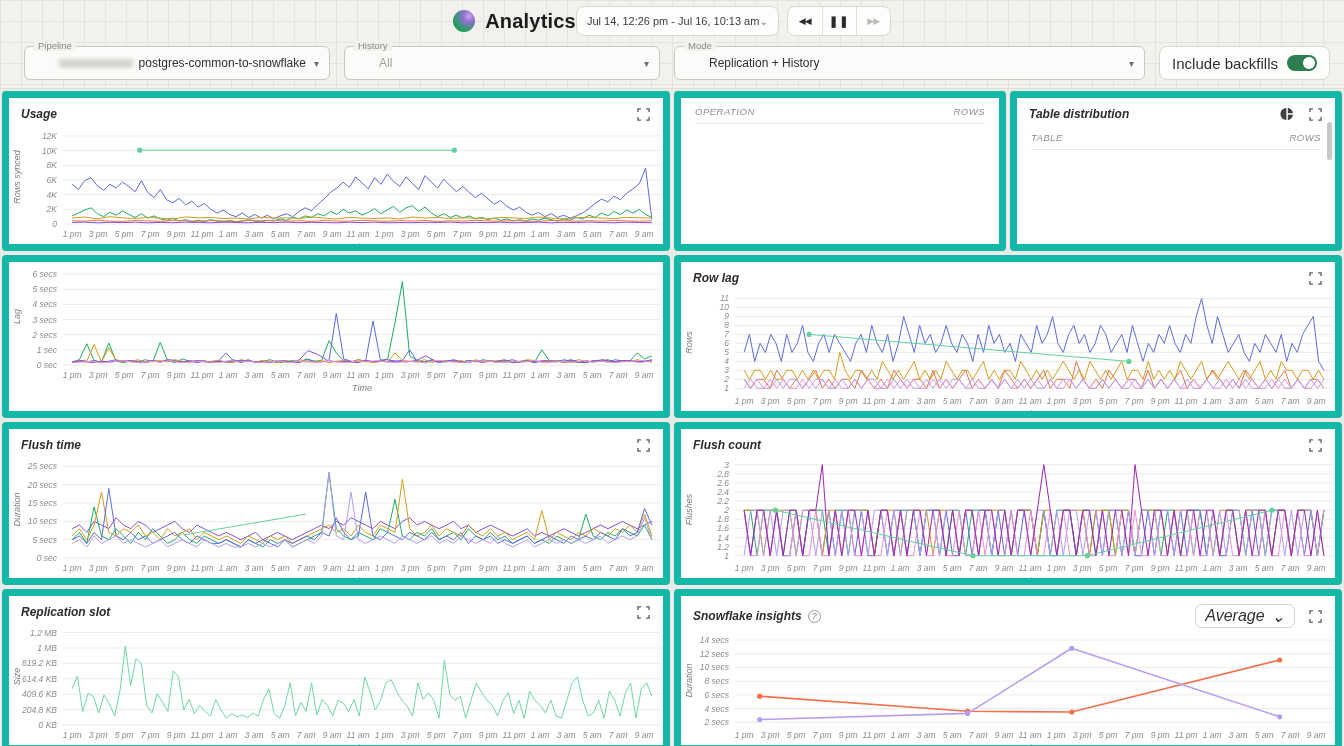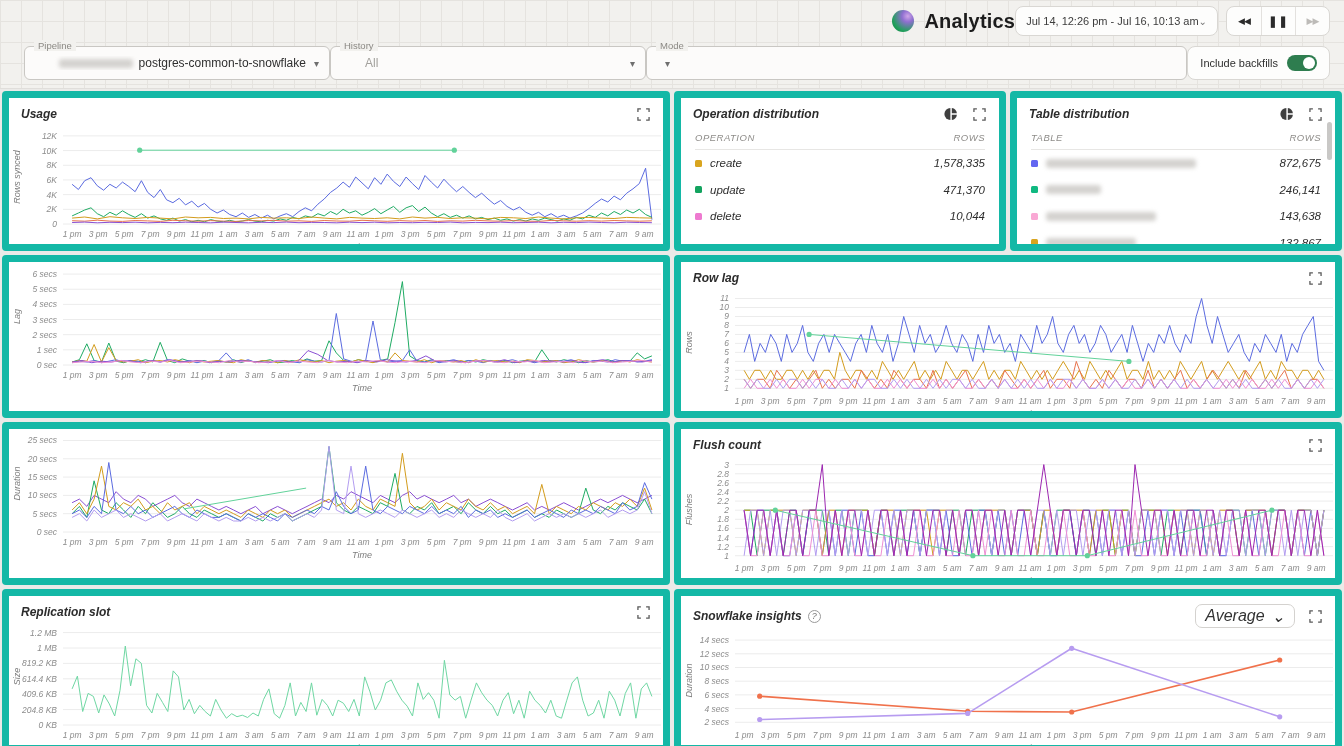--- a/index.html
+++ b/index.html
@@ -7,45 +7,45 @@
   
   .topbar-wrap {
     background-color:#f2f1ee;
     background-image:
       linear-gradient(#e5e3df 1px, transparent 1px),
       linear-gradient(90deg,#e5e3df 1px, transparent 1px);
     background-size:21px 21px;
     border-bottom:1px solid #e0dedb;
     padding:0 0 8px 0;
   }
-  .titlebar { height:42px; display:flex; align-items:center; justify-content:flex-end; padding:0 14px; }
+  .titlebar { height:42px; display:flex; align-items:center; justify-content:center; padding:0 14px; }
   .brand { display:flex; align-items:center; gap:10px; }
   .logo { width:22px; height:22px; border-radius:50%;
     background:radial-gradient(circle at 72% 28%, #cfa6e8 0%, #8f6fd0 26%, #22a05c 68%, #0d7a42 100%); }
   .app-title { font-size:20px; font-weight:700; color:#1c1c1c; letter-spacing:.2px; }
   .top-actions { display:flex; align-items:center; gap:8px; }
   .chip { background:#fdfdfc; border:1px solid #d9d7d3; border-radius:8px; height:30px; display:flex; align-items:center; font-size:11px; color:#3c3c3c; padding:0 10px; cursor:pointer; }
   .chip .chev { color:#777; font-size:10px; }
   .playgroup { background:#fdfdfc; border:1px solid #d9d7d3; border-radius:8px; height:30px; display:flex; align-items:stretch; overflow:hidden; }
   .playbtn { width:34px; display:flex; align-items:center; justify-content:center; font-size:9px; color:#2b2b2b; cursor:pointer; letter-spacing:-1px; }
   .playbtn + .playbtn { border-left:1px solid #e3e1de; }
   .playbtn.pause { font-size:11px; font-weight:700; letter-spacing:1px; }
   .playbtn.disabled { color:#bdbbb8; cursor:default; }
   
-  .filterbar { display:flex; align-items:center; padding:4px 14px 0 24px; }
+  .filterbar { display:flex; align-items:center; padding:4px 14px 0 24px; gap:14px; }
   .selectbox { position:relative; background:#fcfbfa; border:1px solid #c9c7c3; border-radius:6px; height:34px; display:flex; align-items:center; padding:0 10px; cursor:pointer; }
   .selectbox .flabel { position:absolute; top:-7px; left:9px; font-size:9.5px; color:#8b8984; background:#f2f1ee; padding:0 4px; }
   .selectbox .sval { font-size:12px; color:#2f2f2f; display:flex; align-items:center; gap:6px; flex:1; white-space:nowrap; overflow:hidden;padding-left:24px; }
   .selectbox .sval.muted { color:#a2a09c; }
   .selectbox .chev { color:#6f6f6f; font-size:10px; margin-left:8px; }
   .redact { background:#d4d2cf; border-radius:3px; filter:blur(2px); height:9px; display:inline-block; }
   .sel-pipeline { width:306px; }
   .sel-tables { width:316px; }
   .sel-mode { flex:1; }
-  .backfills { background:#fdfdfc; border:1px solid #d9d7d3; border-radius:8px; height:34px; display:flex; align-items:center; gap:9px; padding:0 12px; font-size:11px; color:#2f2f2f; cursor:pointer; }
+  .backfills { background:#fdfdfc; border:1px solid #d9d7d3; border-radius:8px; height:34px; display:flex; align-items:center; gap:9px; padding:0 12px; font-size:15px; color:#2f2f2f; cursor:pointer; }
   .toggle { width:30px; height:16px; border-radius:9px; background:#2e7d4f; position:relative; }
   .toggle .knob { position:absolute; right:2px; top:2px; width:12px; height:12px; border-radius:50%; background:#fff; }
   
   .grid { padding:2px; display:flex; flex-direction:column; gap:4px; }
   .grow { display:flex; gap:4px; }
   .card { background:#fff; border:7px solid #14b8a6; border-radius:4px; display:flex; flex-direction:column; overflow:hidden; position:relative;font-style:italic; }
   .h160 { height:160px; } .h163 { height:163px; }
   .w668 { width:668px; } .w332 { width:332px; }
   .card-head { display:flex; align-items:center; justify-content:space-between; padding:8px 12px 2px 12px; }
   .card-title { font-size:12px; font-weight:700; color:#2c2c2c; display:flex; align-items:center; gap:6px; }
@@ -102,20 +102,21 @@
       </span>
       <span class="chev">▾</span>
     </div>
     <div class="selectbox sel-tables">
       <span class="flabel">History</span>
       <span class="sval muted">All</span>
       <span class="chev">▾</span>
     </div>
     <div class="selectbox sel-mode">
       <span class="flabel">Mode</span>
+      <span class="sval">Replication + History</span>
       <span class="chev">▾</span>
     </div>
     <div class="backfills">
       <span>Include backfills</span>
       <span class="toggle">
           <span class="knob"></span>
         </span>
     </div>
   </div>
 </div>
@@ -179,59 +180,25 @@
             <polyline points="61.1,94.1 73.7,93.0 86.3,94.9 98.9,92.7 111.5,93.8 124.1,94.5 136.7,93.4 149.3,94.1 161.9,94.9 174.5,93.0 187.1,93.8 199.7,93.4 212.4,94.5 225.0,94.1 237.6,94.9 250.2,93.4 262.8,94.1 275.4,93.8 288.0,94.5 300.6,93.0 313.2,94.1 325.8,94.9 338.4,93.4 351.0,94.1 363.6,94.5 376.2,93.8 388.8,94.9 401.4,93.0 414.0,94.1 426.6,93.4 439.2,94.5 451.8,93.8 464.4,94.1 477.0,94.9 489.6,93.4 502.3,93.8 514.9,94.5 527.5,93.0 540.1,94.1 552.7,94.9 565.3,93.8 577.9,93.4 590.5,94.1 603.1,94.5 615.7,93.4 628.3,93.8 640.9,94.1" fill="none" stroke="#d39c1d" stroke-width="1" stroke-linejoin="round"></polyline>
             <polyline points="61.1,96.7 73.7,97.2 86.3,96.2 98.9,97.1 111.5,97.4 124.1,96.5 136.7,96.9 149.3,97.4 161.9,96.3 174.5,96.8 187.1,97.2 199.7,96.6 212.4,97.1 225.0,97.4 237.6,96.5 250.2,96.9 262.8,96.3 275.4,97.2 288.0,96.8 300.6,97.4 313.2,96.5 325.8,97.0 338.4,97.2 351.0,96.3 363.6,96.8 376.2,97.3 388.8,96.6 401.4,97.1 414.0,96.5 426.6,97.4 439.2,96.8 451.8,97.1 464.4,96.3 477.0,96.9 489.6,97.2 502.3,96.6 514.9,97.1 527.5,97.4 540.1,96.4 552.7,96.8 565.3,97.2 577.9,96.7 590.5,97.1 603.1,96.5 615.7,96.9 628.3,97.2 640.9,96.8" fill="none" stroke="#e8734d" stroke-width="1" stroke-linejoin="round"></polyline>
             <polyline points="61.1,98.5 73.7,98.1 86.3,98.8 98.9,98.3 111.5,98.6 124.1,98.2 136.7,98.8 149.3,98.4 161.9,98.7 174.5,98.2 187.1,98.5 199.7,98.8 212.4,98.2 225.0,98.5 237.6,98.8 250.2,98.3 262.8,98.6 275.4,98.1 288.0,98.7 300.6,98.4 313.2,98.5 325.8,98.8 338.4,98.2 351.0,98.6 363.6,98.2 376.2,98.8 388.8,98.5 401.4,98.7 414.0,98.3 426.6,98.5 439.2,98.1 451.8,98.8 464.4,98.4 477.0,98.6 489.6,98.2 502.3,98.7 514.9,98.5 527.5,98.2 540.1,98.8 552.7,98.3 565.3,98.6 577.9,98.1 590.5,98.5 603.1,98.8 615.7,98.2 628.3,98.5 640.9,98.7" fill="none" stroke="#8a4fd3" stroke-width="1" stroke-linejoin="round"></polyline>
             <polyline points="128.7,26.2 443.3,26.2" fill="none" stroke="#62d29a" stroke-width="1" stroke-linejoin="round"></polyline>
             <circle cx="128.7" cy="26.2" r="2.6" fill="#62d29a"></circle>
             <circle cx="443.3" cy="26.2" r="2.6" fill="#62d29a"></circle>
           </svg></div>
     </div>
 
     <div class="card h160 w332">
-      <div class="card-head">
-        <div class="card-title">Operation distribution</div>
-        <div class="head-icons">
-          <span class="icon-btn">
-              <svg width="14" height="14" viewBox="0 0 14 14">
-                <path d="M6.4 1A6 6 0 0 0 6.4 13Z" fill="#3f3f3f"></path>
-                <path d="M7.8 1.1A6 6 0 0 1 12.9 6.3L7.8 6.3Z" fill="#3f3f3f"></path>
-                <path d="M12.9 7.7A6 6 0 0 1 7.8 12.9L7.8 7.7Z" fill="#3f3f3f"></path>
-              </svg>
-            </span>
-          <span class="icon-btn">
-              <svg width="13" height="13" viewBox="0 0 14 14">
-                <path d="M1 4.2V1h3.2M9.8 1H13v3.2M13 9.8V13H9.8M4.2 13H1V9.8" stroke="#5a5a5a" fill="none" stroke-width="1.4"></path>
-              </svg>
-            </span>
-        </div>
-      </div>
       <div class="dtable">
         <div class="thead">
           <span>OPERATION</span>
           <span>ROWS</span>
         </div>
-        <div class="tbody">
-            <div class="trow">
-              <span class="swatch" style="background: rgb(217, 165, 31);"></span>
-              <span class="tlabel">create</span>
-              <span class="tval">1,578,335</span>
-            </div>
-            <div class="trow">
-              <span class="swatch" style="background: rgb(19, 163, 95);"></span>
-              <span class="tlabel">update</span>
-              <span class="tval">471,370</span>
-            </div>
-            <div class="trow">
-              <span class="swatch" style="background: rgb(238, 122, 208);"></span>
-              <span class="tlabel">delete</span>
-              <span class="tval">10,044</span>
-            </div>
-          </div>
       </div>
     </div>
 
     <div class="card h160 w332">
       <div class="card-head">
         <div class="card-title">Table distribution</div>
         <div class="head-icons">
           <span class="icon-btn">
               <svg width="14" height="14" viewBox="0 0 14 14">
                 <path d="M6.4 1A6 6 0 0 0 6.4 13Z" fill="#3f3f3f"></path>
@@ -244,42 +211,20 @@
                 <path d="M1 4.2V1h3.2M9.8 1H13v3.2M13 9.8V13H9.8M4.2 13H1V9.8" stroke="#5a5a5a" fill="none" stroke-width="1.4"></path>
               </svg>
             </span>
         </div>
       </div>
       <div class="dtable">
         <div class="thead">
           <span>TABLE</span>
           <span>ROWS</span>
         </div>
-        <div class="tbody">
-            <div class="trow">
-              <span class="swatch" style="background: rgb(99, 102, 241);"></span>
-              <span class="redact tlabel" style="width: 150px; flex: 0 0 auto; height: 9px;"></span>
-              <span class="tval">872,675</span>
-            </div>
-            <div class="trow">
-              <span class="swatch" style="background: rgb(16, 185, 129);"></span>
-              <span class="redact tlabel" style="width: 55px; flex: 0 0 auto; height: 9px;"></span>
-              <span class="tval">246,141</span>
-            </div>
-            <div class="trow">
-              <span class="swatch" style="background: rgb(249, 168, 212);"></span>
-              <span class="redact tlabel" style="width: 110px; flex: 0 0 auto; height: 9px;"></span>
-              <span class="tval">143,638</span>
-            </div>
-            <div class="trow">
-              <span class="swatch" style="background: rgb(217, 165, 31);"></span>
-              <span class="redact tlabel" style="width: 90px; flex: 0 0 auto; height: 9px;"></span>
-              <span class="tval">132,867</span>
-            </div>
-          </div>
       </div>
       <div class="scroll-thumb"></div>
     </div>
   </div>
 
   <div class="grow">
     <div class="card h163 w668">
       <div class="chart"><svg width="660" height="133">
             <line x1="52" x2="650" y1="103" y2="103" stroke="#ececec" stroke-width="1"></line>
             <text x="46" y="106" text-anchor="end" font-size="8.5" fill="#8c8c8c">0 sec</text>
@@ -393,20 +338,30 @@
             <polyline points="61.1,91.3 67.6,100.3 74.1,91.3 80.6,100.3 87.2,100.3 93.7,91.3 100.2,100.3 106.7,91.3 113.2,91.3 119.7,100.3 126.2,91.3 132.8,100.3 139.3,91.3 145.8,100.3 152.3,100.3 158.8,91.3 165.3,100.3 171.8,91.3 178.4,100.3 184.9,91.3 191.4,91.3 197.9,100.3 204.4,100.3 210.9,91.3 217.5,100.3 224.0,91.3 230.5,100.3 237.0,100.3 243.5,91.3 250.0,100.3 256.5,91.3 263.1,100.3 269.6,91.3 276.1,91.3 282.6,100.3 289.1,91.3 295.6,100.3 302.1,100.3 308.7,91.3 315.2,100.3 321.7,91.3 328.2,100.3 334.7,91.3 341.2,100.3 347.7,91.3 354.3,100.3 360.8,100.3 367.3,91.3 373.8,100.3 380.3,91.3 386.8,91.3 393.3,100.3 399.9,91.3 406.4,100.3 412.9,100.3 419.4,91.3 425.9,100.3 432.4,91.3 438.9,100.3 445.5,100.3 452.0,91.3 458.5,100.3 465.0,91.3 471.5,100.3 478.0,91.3 484.5,100.3 491.1,91.3 497.6,100.3 504.1,91.3 510.6,100.3 517.1,100.3 523.6,91.3 530.2,100.3 536.7,91.3 543.2,100.3 549.7,91.3 556.2,100.3 562.7,91.3 569.2,100.3 575.8,100.3 582.3,91.3 588.8,100.3 595.3,91.3 601.8,100.3 608.3,100.3 614.8,91.3 621.4,100.3 627.9,91.3 634.4,100.3 640.9,91.3" fill="none" stroke="#b39df0" stroke-width="1" stroke-linejoin="round"></polyline>
             <polyline points="126.1,46.4 445.9,73.4" fill="none" stroke="#62d29a" stroke-width="1" stroke-linejoin="round"></polyline>
             <circle cx="126.1" cy="46.4" r="2.6" fill="#62d29a"></circle>
             <circle cx="445.9" cy="73.4" r="2.6" fill="#62d29a"></circle>
           </svg></div>
     </div>
   </div>
 
   <div class="grow">
     <div class="card h163 w668">
+      <div class="card-head">
+        <div class="card-title">Flush time</div>
+        <div class="head-icons">
+            <span class="icon-btn">
+              <svg width="13" height="13" viewBox="0 0 14 14">
+                <path d="M1 4.2V1h3.2M9.8 1H13v3.2M13 9.8V13H9.8M4.2 13H1V9.8" stroke="#5a5a5a" fill="none" stroke-width="1.4"></path>
+              </svg>
+            </span>
+          </div>
+      </div>
       <div class="chart"><svg width="660" height="133">
             <line x1="52" x2="650" y1="103" y2="103" stroke="#ececec" stroke-width="1"></line>
             <text x="46" y="106" text-anchor="end" font-size="8.5" fill="#8c8c8c">0 sec</text>
             <line x1="52" x2="650" y1="84.69811320754718" y2="84.69811320754718" stroke="#ececec" stroke-width="1"></line>
             <text x="46" y="87.69811320754718" text-anchor="end" font-size="8.5" fill="#8c8c8c">5 secs</text>
             <line x1="52" x2="650" y1="66.39622641509433" y2="66.39622641509433" stroke="#ececec" stroke-width="1"></line>
             <text x="46" y="69.39622641509433" text-anchor="end" font-size="8.5" fill="#8c8c8c">10 secs</text>
             <line x1="52" x2="650" y1="48.09433962264151" y2="48.09433962264151" stroke="#ececec" stroke-width="1"></line>
             <text x="46" y="51.09433962264151" text-anchor="end" font-size="8.5" fill="#8c8c8c">15 secs</text>
             <line x1="52" x2="650" y1="29.792452830188672" y2="29.792452830188672" stroke="#ececec" stroke-width="1"></line>

